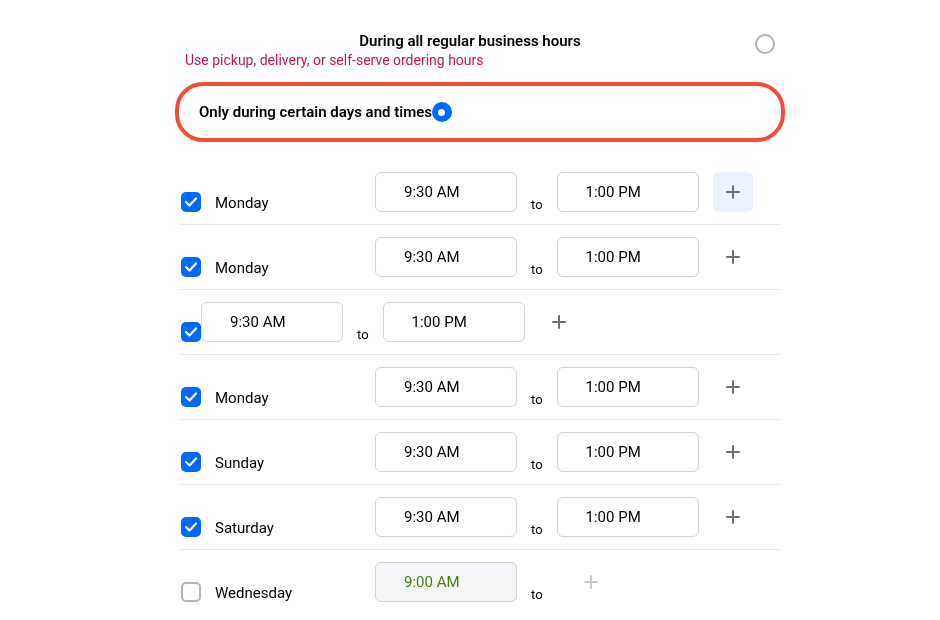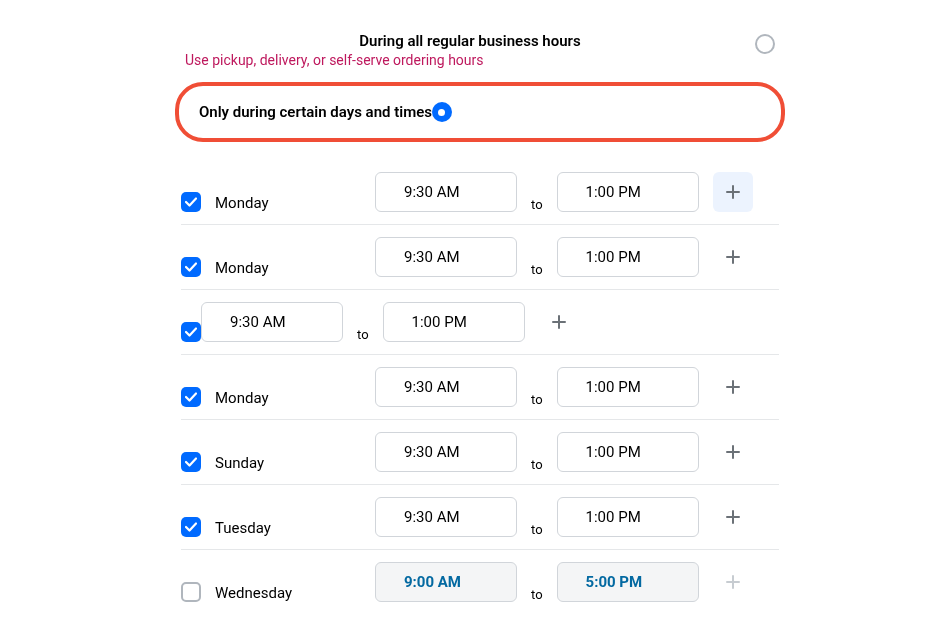--- a/index.html
+++ b/index.html
@@ -124,22 +124,21 @@
       border: 1px solid #d1d5da;
       border-radius: 6px;
       padding: 0 28px;
       font-size: 15px;
       color: #000;
       background: #fff;
       font-family: inherit;
     }
     .time-input.disabled {
       background: #f4f5f6;
-      color: #0369a1;
-      font-weight: bold;
+      color: #4d7c0f;
     }
     .to-label {
       font-size: 13px;
       color: #000;
       margin: 0 14px;
     }
     .add-btn {
       width: 40px;
       height: 40px;
       border-radius: 6px;
@@ -263,38 +262,37 @@
             </svg>
           </span>
         </div>
       </div>
       <div class="day-row">
         <div class="checkbox checkbox-checked">
           <svg width="12" height="10" viewBox="0 0 12 10" fill="none">
             <path d="M1 5L4.5 8.5L11 1.5" stroke="#fff" stroke-width="2.2" stroke-linecap="round" stroke-linejoin="round"></path>
           </svg>
         </div>
-        <div class="day-label">Tuesday</div>
+        <div class="day-label">Saturday</div>
         <input class="time-input" value="9:30 AM" style="">
         <span class="to-label">to</span>
         <input class="time-input" value="1:00 PM" style="">
         <div class="add-btn">
           <span>
             <svg width="16" height="16" viewBox="0 0 16 16" fill="none">
               <path d="M8 2v12M2 8h12" stroke="#6b7177" stroke-width="2" stroke-linecap="round"></path>
             </svg>
           </span>
         </div>
       </div>
       <div class="day-row">
         <div class="checkbox checkbox-unchecked"></div>
         <div class="day-label">Wednesday</div>
         <input class="time-input disabled" disabled="" value="9:00 AM" style="">
         <span class="to-label">to</span>
-        <input class="time-input disabled" disabled="" value="5:00 PM" style="">
         <div class="add-btn">
           <span>
             <svg width="16" height="16" viewBox="0 0 16 16" fill="none">
               <path d="M8 2v12M2 8h12" stroke="#c7ccd1" stroke-width="2" stroke-linecap="round"></path>
             </svg>
           </span>
         </div>
       </div>
     </div>
 

